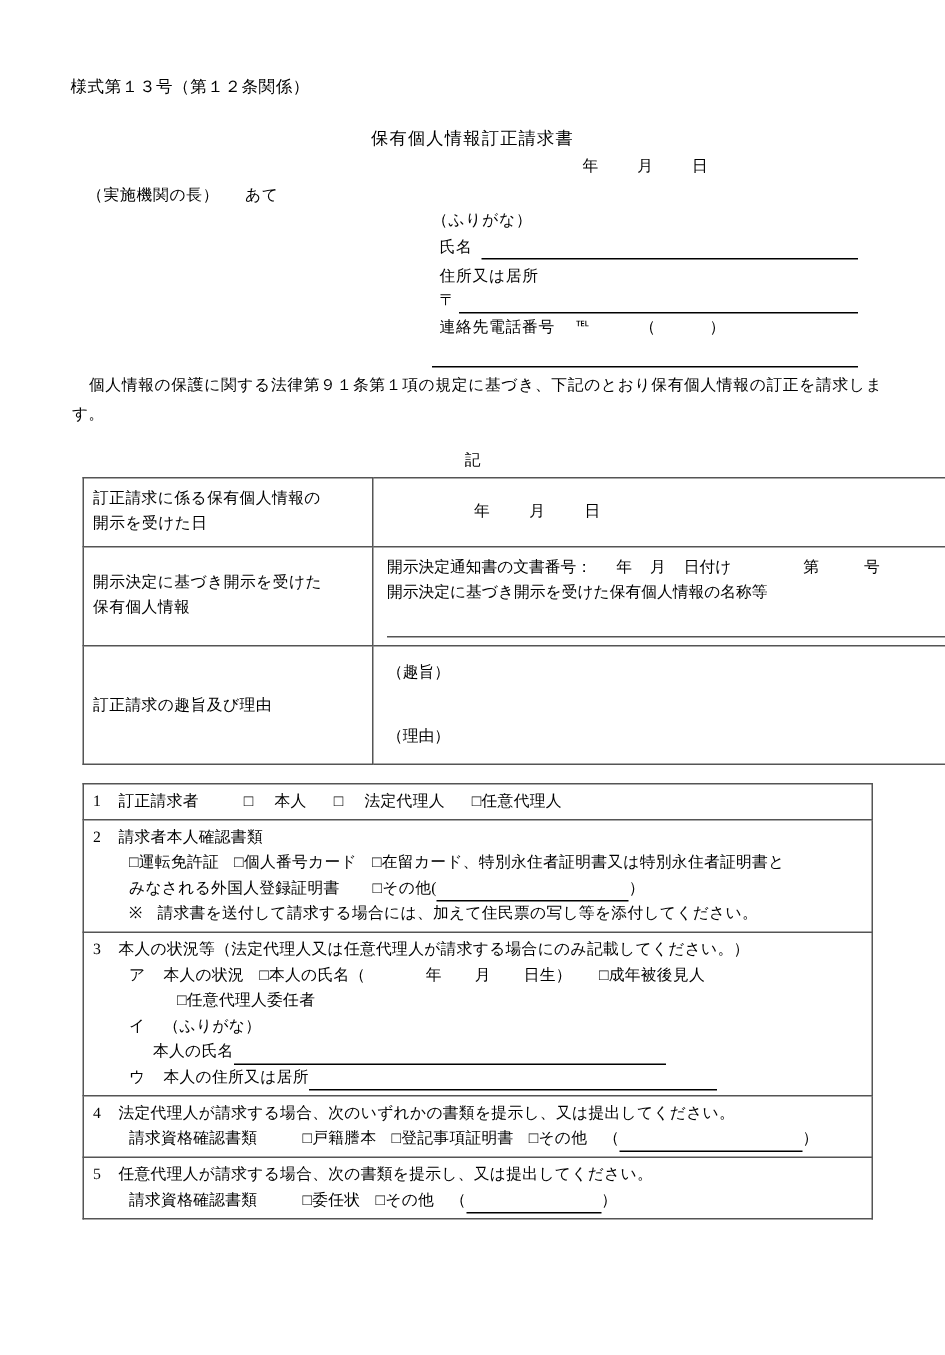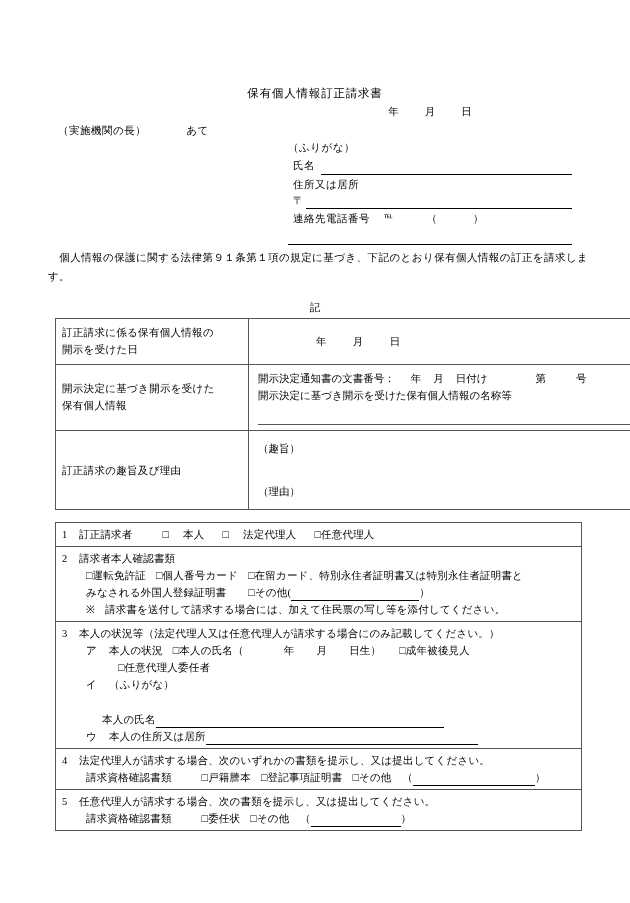--- a/index.html
+++ b/index.html
@@ -48,36 +48,36 @@
   .date-line span { display: inline-block; }
   .dl-pad { width: 230px; }
   .dl-gap { width: 26px; }
 
   .addressee {
     position: absolute;
     left: 58px; top: 123px;
     font-size: 10.5px;
     letter-spacing: 0.5px;
   }
-  .addressee .ate { margin-left: 40px; }
+  .addressee .ate { margin-left: 17px; }
 
   
   .applicant {
     position: absolute;
     left: 288px; top: 140px;
     width: 284px;
     font-size: 10.5px;
   }
   .ap-furigana {
     letter-spacing: 0.5px;
     margin-bottom: 1px;
   }
   .ap-row {
     display: flex;
-    align-items: flex-end;
+    align-items: center;
     margin-top: 2px;
     padding-left: 5px;
   }
   .ap-label { white-space: nowrap; letter-spacing: 0.5px; }
   .ap-rule {
     flex: 1;
     border-bottom: 1px solid #000;
     height: 13px;
     margin-left: 6px;
   }
@@ -171,41 +171,42 @@
     border: 1px solid #555;
     font-size: 10.5px;
     vertical-align: top;
     padding: 3px 4px 3px 6px;
     line-height: 1.62;
     letter-spacing: 0.2px;
   }
   .num { display: inline-block; width: 17px; }
   .cb { font-size: 10.5px; }
   .ind1 { padding-left: 24px; }
-  .ind2 { padding-left: 40px; margin-top: 18px; }
+  .ind2 { padding-left: 40px; }
   .ind3 { padding-left: 56px; font-family: Liberation Serif, serif; }
   .kana-label { display: inline-block; width: 23px; }
   .uline { text-underline-offset: 2.5px; }
   .inline-rule {
     display: inline-block;
     border-bottom: 1px solid #000;
     vertical-align: bottom;
   }
   .sp10 { display: inline-block; width: 10px; }
   .sp14 { display: inline-block; width: 14px; }
   .sp18 { display: inline-block; width: 18px; }
   .sp22 { display: inline-block; width: 22px; }
   .sp30 { display: inline-block; width: 30px; }
   .sp40 { display: inline-block; width: 40px; }
 </style>
 </head>
 <body>
 
 <div class="page">
 
+  <div class="form-no">様式第１３号（第１２条関係）</div>
 
   <div class="doc-title">保有個人情報訂正請求書</div>
 
   <div class="date-line">
     <span class="dl-pad"></span><span>年</span><span class="dl-gap"></span><span>月</span><span class="dl-gap"></span><span>日</span>
   </div>
 
   <div class="addressee">
     <span>（実施機関の長）</span><span class="ate">あて</span>
   </div>

